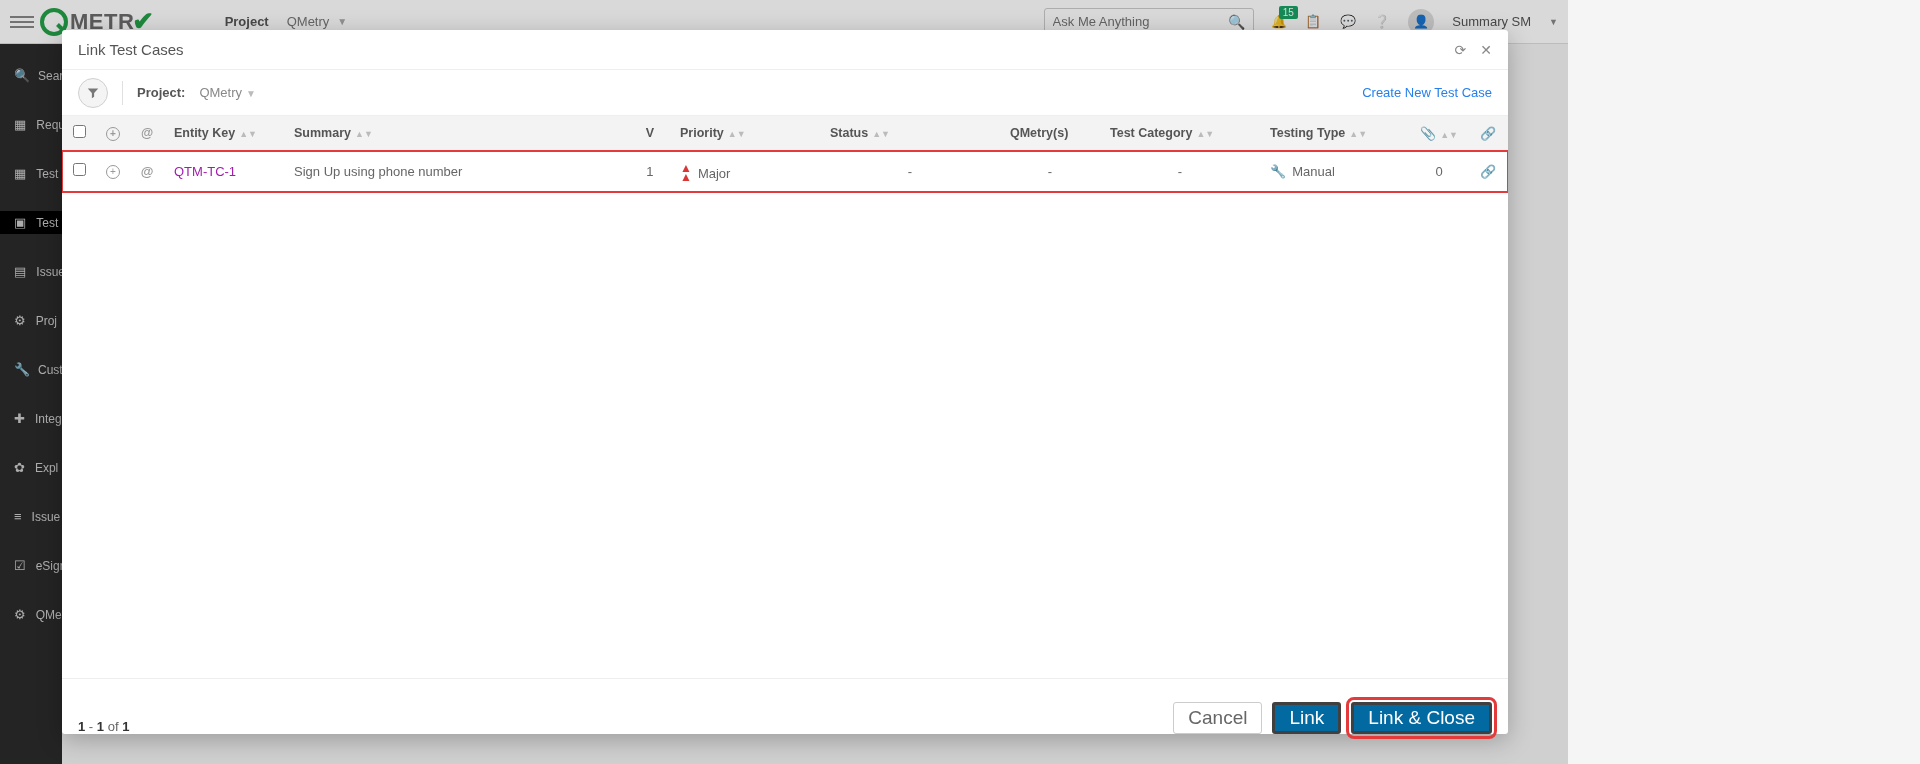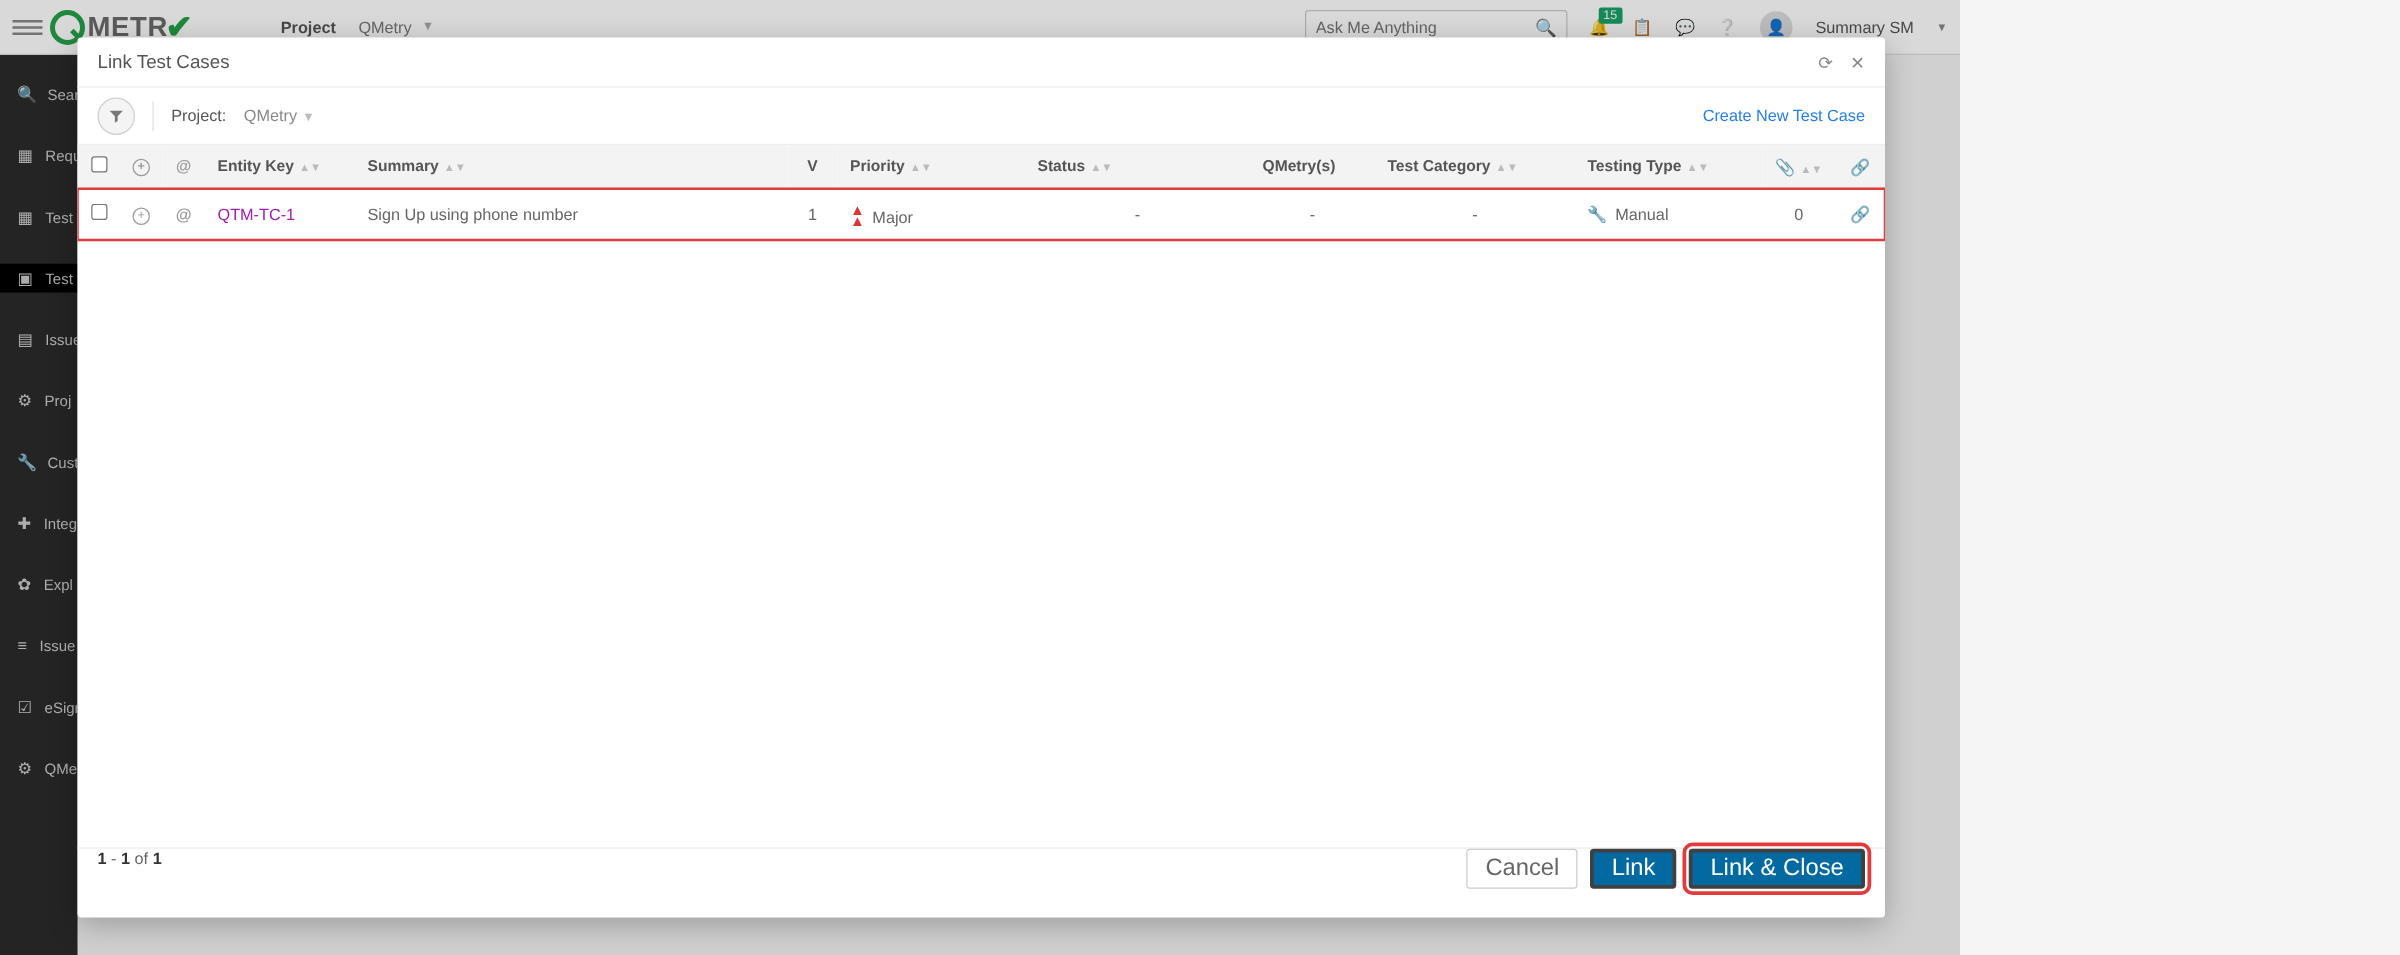--- a/index.html
+++ b/index.html
@@ -39,21 +39,21 @@
   
   .modal{position:absolute;top:30px;left:62px;right:60px;bottom:30px;background:#fff;border-radius:3px;box-shadow:0 6px 24px rgba(0,0,0,.25);z-index:10;display:flex;flex-direction:column;}
   .modal-header{display:flex;align-items:center;height:40px;padding:0 16px;border-bottom:1px solid #eee;}
   .modal-title{font-size:15px;color:#555;}
   .modal-header .spacer{flex:1;}
   .hdr-icon{color:#888;margin-left:14px;font-size:14px;cursor:pointer;}
 
   .toolbar{display:flex;align-items:center;height:46px;padding:0 16px;gap:14px;border-bottom:1px solid #eee;}
   .filter-btn{width:30px;height:30px;border:1px solid #d0d0d0;border-radius:50%;background:#f4f4f4;display:flex;align-items:center;justify-content:center;color:#777;font-size:13px;cursor:pointer;}
   .vsep{width:1px;height:24px;background:#e0e0e0;}
-  .tb-label{color:#555;font-weight:400;}
+  .tb-label{color:#555;font-weight:700;}
   .tb-value{color:#888;}
   .tb-caret{color:#bbb;font-size:10px;margin-left:4px;}
   .toolbar .spacer{flex:1;}
   .create-link{color:#2680eb;font-size:13px;cursor:pointer;}
 
   
   .table-wrap{flex:1;overflow:auto;}
   table{width:100%;border-collapse:collapse;}
   thead th{background:#f3f3f3;color:#555;font-weight:600;font-size:12.5px;text-align:left;padding:9px 10px;border-bottom:1px solid #e5e5e5;white-space:nowrap;}
   .sort{color:#bbb;font-size:9px;margin-left:4px;display:inline-flex;flex-direction:column;line-height:6px;}
@@ -64,21 +64,21 @@
   .at{color:#999;font-weight:600;}
   .key-link{color:#a21caf;}
   .prio{display:inline-flex;align-items:center;gap:6px;}
   .prio-icn{color:#d93636;font-size:12px;line-height:9px;}
   .wrench{color:#999;margin-right:6px;}
   .link-icn{color:#888;font-size:13px;}
   .clip-icn{color:#888;font-size:13px;}
   th.center, td.center{text-align:center;}
 
   
-  .modal-footer{display:flex;align-items:flex-start;height:56px;padding:0 16px;border-top:1px solid #eee;}
+  .modal-footer{display:flex;align-items:flex-end;height:56px;padding:0 16px;border-top:1px solid #eee;}
   .pager{color:#666;}
   .pager b{color:#333;}
   .modal-footer .spacer{flex:1;}
   .btn{height:32px;padding:0 14px;border-radius:3px;font-size:19px;cursor:pointer;display:inline-flex;align-items:center;margin-left:10px;}
   .btn-default{background:#fff;border:1px solid #ccc;color:#666;}
   .btn-green{background:#0369a1;border:3px solid #404040;color:#fff;}
   .btn-hl{outline:3px solid #e33b3b;outline-offset:2px;}
 </style>
 </head>
 <body>

